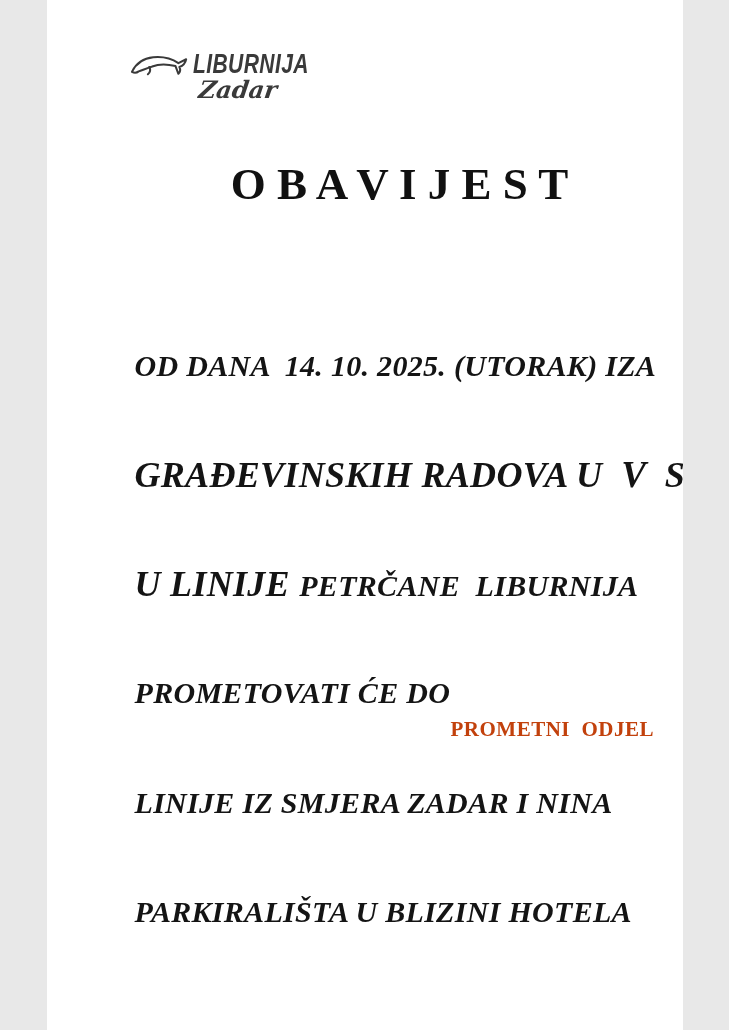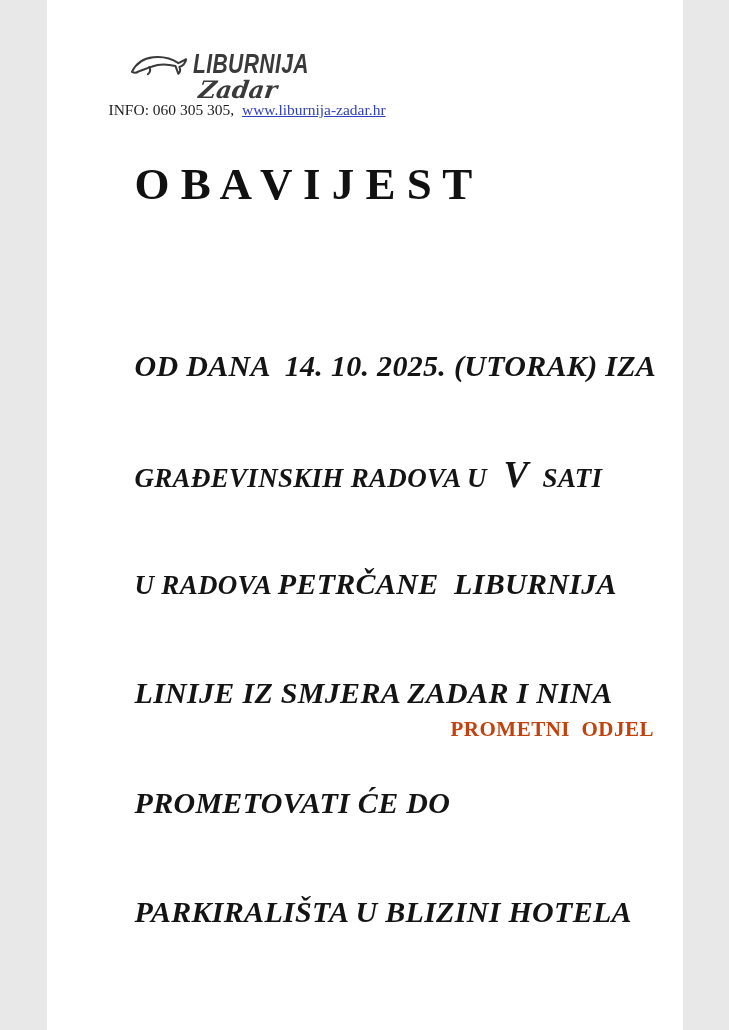--- a/index.html
+++ b/index.html
@@ -61,42 +61,42 @@
     color: #3140c0;
     text-decoration: underline;
     cursor: pointer;
   }
   
   .title {
     position: absolute;
     left: 88px;
     top: 162px;
     width: 530px;
-    text-align: left;
+    text-align: center;
     font-size: 45px;
     font-weight: bold;
     line-height: 1;
     white-space: pre;
     color: #111111;
   }
   
   .body-text {
     position: absolute;
     left: 88px;
     top: 275px;
     width: 575px;
     font-size: 30px;
     font-weight: bold;
     line-height: 36.4px;
     white-space: pre;
     color: #141414;
     letter-spacing: 0.3px;
   }
   .body-text .line { height: 36.4px; font-style: italic; }
-  .body-text .sm { font-size: 27px; line-height: inherit; }
+  .body-text .sm { font-size: 36px; line-height: inherit; }
   .body-text .xl { font-size: 37px; line-height: inherit; }
   
   .signature {
     position: absolute;
     left: 404px;
     top: 717px;
     font-size: 21px;
     font-weight: bold;
     letter-spacing: 0.5px;
     white-space: pre;
@@ -110,29 +110,28 @@
 
   <svg class="dolphin" viewBox="0 0 64 32" aria-hidden="true">
     <g fill="none" stroke="#3a3a3a" stroke-width="2.1" stroke-linecap="round" stroke-linejoin="round">
       <path d="M3 21 C7 13 15 7 25 6 C35 5 45 8 51 12 L59 8 C58 13 55 15 52 16 C53 18 53 21 51 23 L48 15 C40 13 30 13 24 15.5 C18 17.5 13 19.5 10 20.5 C8 22 5 22 3 21 Z"></path>
       <path d="M21 16 C22.5 19 22 21.5 19.5 23.5"></path>
     </g>
   </svg>
   <div class="brand">LIBURNIJA</div>
   <div class="brand-city">Zadar</div>
 
-  <div class="info-line"><span>INFO</span><span>: 060 305 305,</span><span>  </span><a class="link">www.liburnija-zadar.hr</a></div>
 
   <h1 class="title">O B A V I J E S T</h1>
 
   <div class="body-text">
     <div class="line"><span>OD DANA  14. 10. 2025. (UTORAK) IZA</span></div>
     <div class="line"><span class="sm">GRAĐEVINSKIH RADOVA U </span><span class="xl"> V</span><span class="sm">  SATI</span></div>
-    <div class="line"><span class="sm">U RADOVA </span><span>PETRČANE  LIBURNIJA</span></div>
+    <div class="line"><span class="sm">U LINIJE </span><span>PETRČANE  LIBURNIJA</span></div>
+    <div class="line"><span>PROMETOVATI ĆE DO</span></div>
     <div class="line"><span>LINIJE IZ SMJERA ZADAR I NINA</span></div>
-    <div class="line"><span>PROMETOVATI ĆE DO</span></div>
     <div class="line"><span>PARKIRALIŠTA U BLIZINI HOTELA</span></div>
     
   </div>
 
   <div class="signature">PROMETNI  ODJEL</div>
 
 </div>
 
 </body></html>

